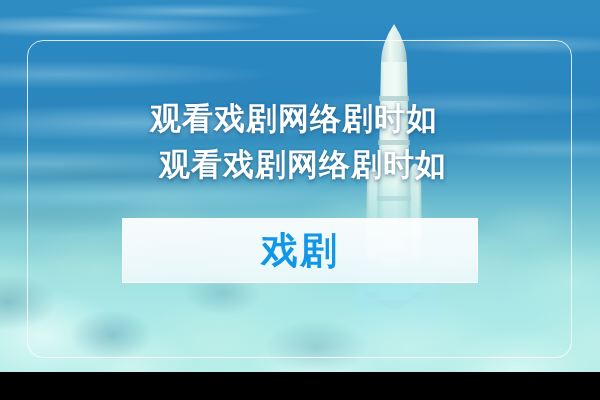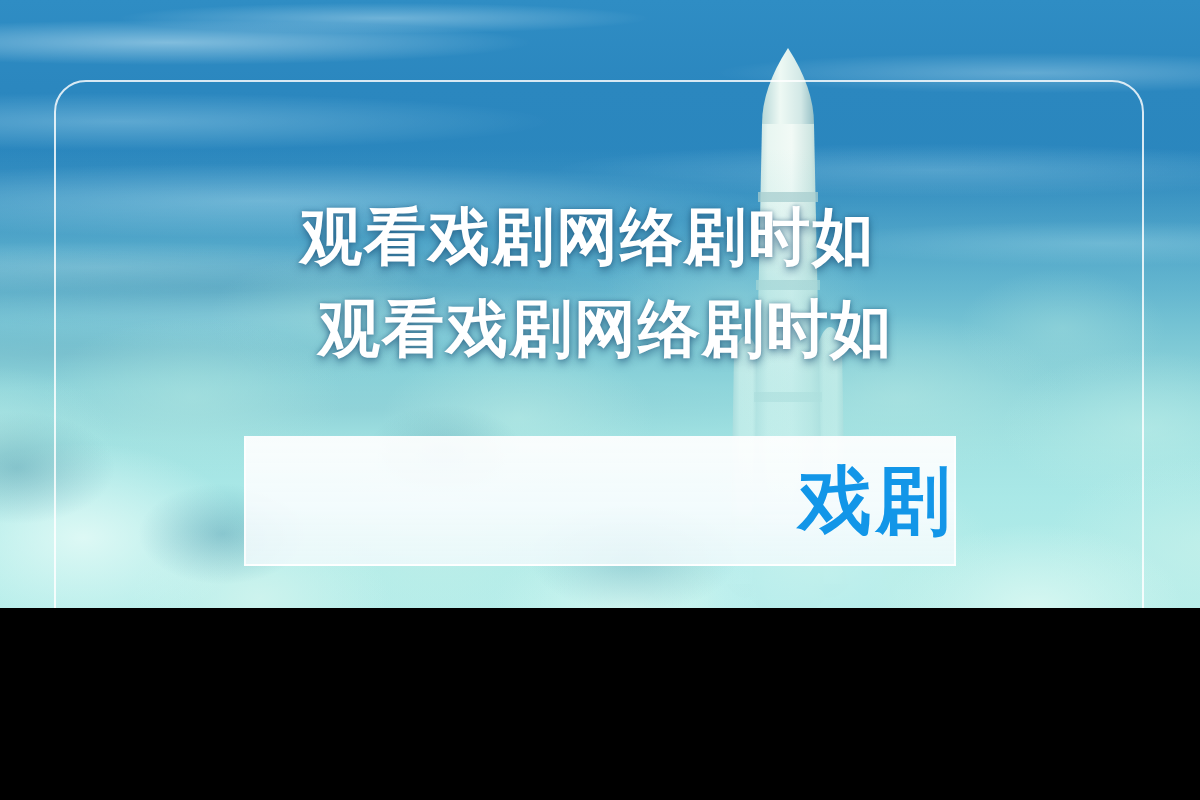--- a/index.html
+++ b/index.html
@@ -3,21 +3,21 @@
 <meta charset="utf-8">
 <style>
   html, body {
     margin: 0;
     padding: 0;
     background: #000;
   }
   #stage {
     position: relative;
     width: 600px;
-    height: 304px;
+    height: 372px;
     overflow: hidden;
     font-family: "Liberation Sans", "DejaVu Sans", sans-serif;
     background: #6d28d9;
   }
 
   
   .sky {
     position: absolute;
     inset: 0;
     background:
@@ -136,21 +136,21 @@
   
   .banner {
     position: absolute;
     left: 122px; top: 218px;
     width: 356px; height: 65px;
     background: linear-gradient(180deg, rgba(255,255,255,.93) 0%, rgba(250,253,255,.90) 55%, rgba(240,250,252,.86) 100%);
     border: 1px solid rgba(255,255,255,.75);
     box-sizing: border-box;
     display: flex;
     align-items: center;
-    justify-content: flex-end;
+    justify-content: center;
   }
   .banner-text {
     color: #1296e8;
     font-size: 37px;
     font-weight: bold;
     letter-spacing: 2px;
     line-height: 1;
   }
 </style>
 </head>

